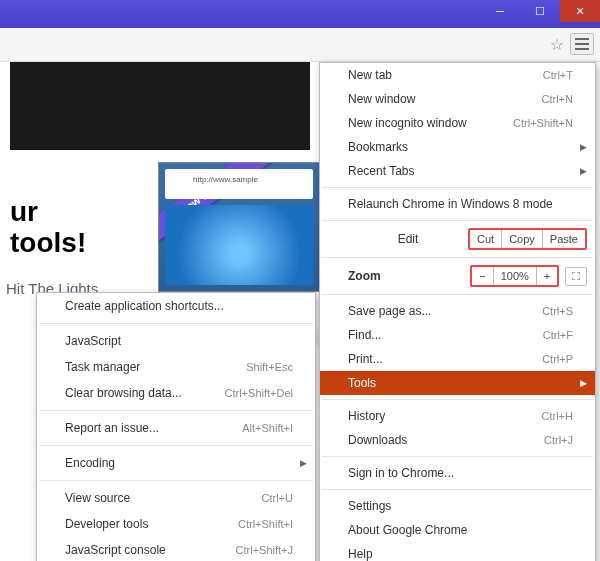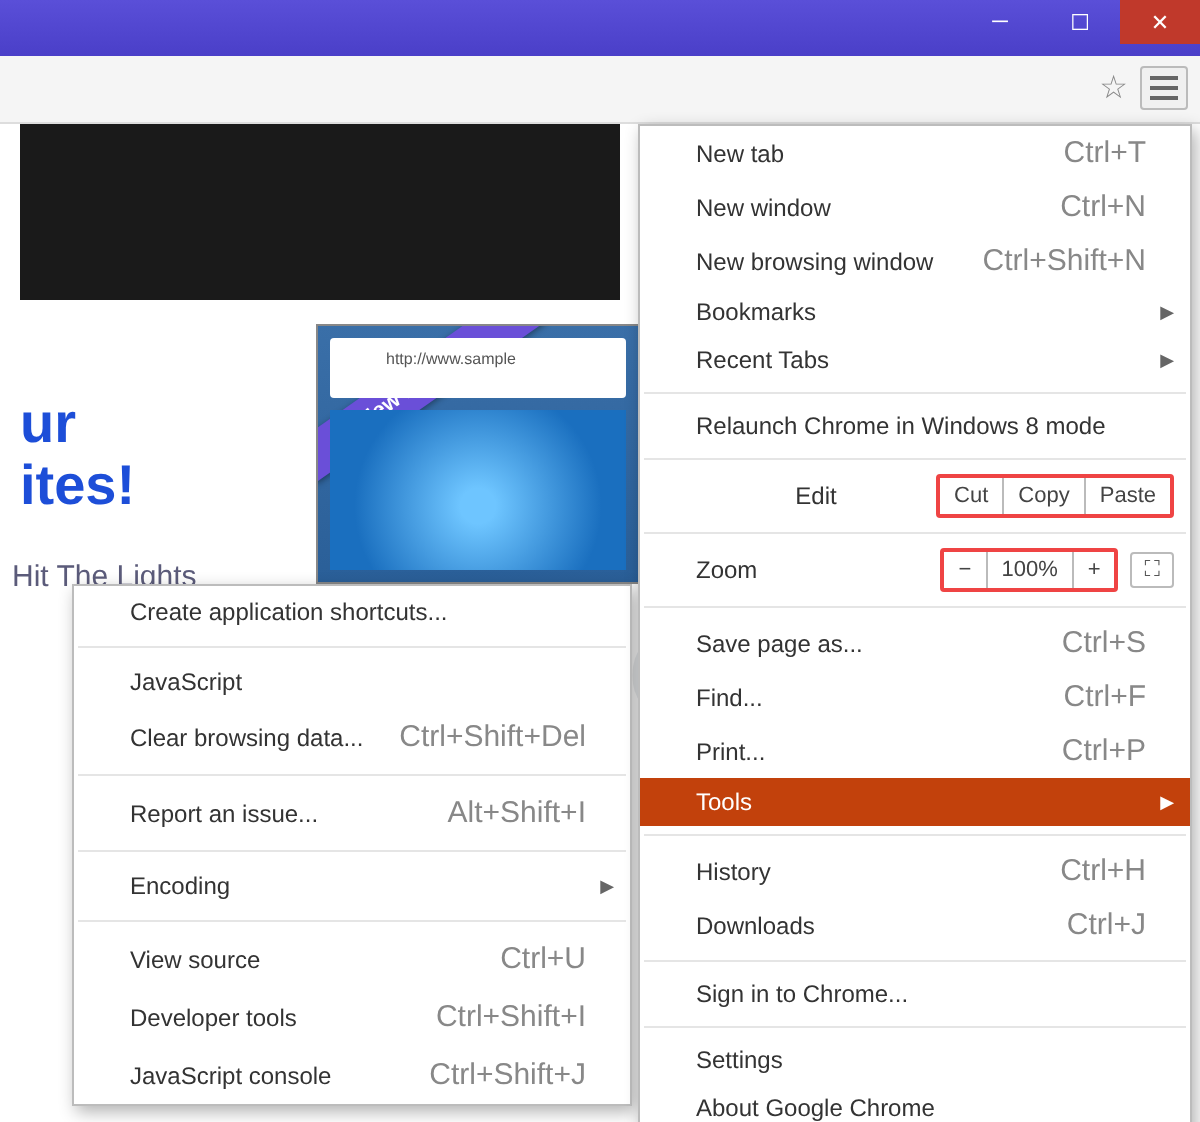--- a/index.html
+++ b/index.html
@@ -11,46 +11,46 @@
 .winbtn.close { background: #c0392b; }
 
 .toolbar { height: 34px; background: #f5f5f5; border-bottom: 1px solid #ddd; position: relative; }
 .toolbar-right { position: absolute; right: 6px; top: 5px; display: flex; align-items: center; gap: 6px; }
 .star { color: #888; font-size: 16px; }
 .hamburger { width: 24px; height: 22px; border: 1px solid #bbb; border-radius: 2px; display: flex; flex-direction: column; justify-content: center; align-items: center; gap: 3px; padding: 3px 4px; background: #f0f0f0; }
 .hamburger span { display: block; width: 14px; height: 2px; background: #666; }
 
 .page { position: relative; height: calc(100% - 62px); background: #fff; }
 .dark-strip { position: absolute; left: 10px; top: 0; width: 300px; height: 88px; background: #1a1a1a; }
-.promo-text { position: absolute; left: 10px; top: 135px; font-size: 28px; font-weight: 600; color: #1d4ed8; line-height: 1.1; }
+.promo-text { position: absolute; left: 10px; top: 135px; font-size: 28px; font-weight: 600; color: #000000; line-height: 1.1; }
 .promo-sub { position: absolute; left: 6px; top: 218px; font-size: 15px; color: #5b5b7a; }
 
 .thumb { position: absolute; left: 158px; top: 100px; width: 162px; height: 130px; background: linear-gradient(#3a6fa8, #2a5f98); border: 1px solid #888; overflow: hidden; }
 .ribbon { position: absolute; left: -20px; top: 18px; width: 140px; height: 22px; background: #6a4fd8; color: #fff; font-size: 11px; font-weight: bold; text-align: center; line-height: 22px; transform: rotate(-35deg); box-shadow: 0 1px 3px rgba(0,0,0,.4); }
 .thumb-inner { position:absolute; top:6px; left:6px; right:6px; height:30px; background:#fff; border-radius:2px;}
 .thumb-addr { position:absolute; top:12px; left:34px; font-size:8px; color:#555;}
 .thumb-body { position:absolute; top:42px; left:6px; right:6px; bottom:6px; background: radial-gradient(circle at 50% 60%, #6ec5ff 10%, #1a6fbf 70%); }
 
 .watermark { position:absolute; left:70px; top:230px; font-size:70px; color:rgba(150,160,170,.18); font-weight:bold; letter-spacing:-3px; pointer-events:none; transform: rotate(0deg);}
 
 
 .menu { position: absolute; right: 4px; top: 62px; width: 277px; background: #fff; border: 1px solid #bcbcbc; box-shadow: 2px 3px 8px rgba(0,0,0,.3); font-size: 12px; color: #333; z-index: 10; }
 .mi { display: flex; align-items: center; justify-content: space-between; padding: 5px 22px 5px 28px; white-space: nowrap; position: relative; }
-.mi .shortcut { color: #888; font-size: 15px; }
+.mi .shortcut { color: #888; font-size: 11px; }
 .mi .arrow { position: absolute; right: 8px; color: #666; font-size: 9px; }
 .mi.highlight { background: #c2410c; color: #fff; }
 .mi.highlight .arrow { color: #fff; }
 .msep { height: 1px; background: #e5e5e5; margin: 4px 2px; }
 .edit-row { display: flex; align-items: center; padding: 3px 8px 3px 28px; }
 .edit-row .elabel { flex: 1; text-align: center; }
 .btn-grp { display: flex; border: 2px solid #ef4444; border-radius: 2px; overflow: hidden; }
 .btn-grp > div { padding: 3px 7px; font-size: 11px; border-left: 1px solid #bbb; color: #444; }
 .btn-grp > div:first-child { border-left: none; }
 .zoom-row { display: flex; align-items: center; padding: 3px 8px 3px 28px; gap: 6px; }
-.zoom-row .zlabel { flex: 1; }
+.zoom-row .zlabel { flex: 1; font-weight: bold; }
 .fsbtn { border:1px solid #bbb; border-radius:2px; padding: 2px 6px; font-size:11px; color:#555;}
 
 
 .submenu { position: absolute; left: 36px; top: 292px; width: 280px; background: #fff; border: 1px solid #bcbcbc; box-shadow: 2px 3px 8px rgba(0,0,0,.3); font-size: 12px; color: #333; z-index: 9; }
 .submenu .mi { padding: 6px 22px 6px 28px; }
 </style>
 </head>
 <body>
 
 <div class="titlebar">
@@ -69,21 +69,21 @@
         <span></span>
         <span></span>
       </div>
   </div>
 </div>
 
 <div class="page">
   <div class="dark-strip"></div>
   <div class="promo-text">
     <div>ur</div>
-    <div>ites!</div>
+    <div>tools!</div>
   </div>
   <div class="promo-sub">Hit The Lights</div>
   <div class="thumb">
     <div class="ribbon">New Feature!</div>
     <div class="thumb-inner"></div>
     <div class="thumb-addr">http://www.sample</div>
     <div class="thumb-body"></div>
   </div>
   <div class="watermark">PCRisk.com</div>
 </div>
@@ -91,21 +91,21 @@
 <div class="menu">
   <div class="mi">
       <span>New tab</span>
       <span class="shortcut">Ctrl+T</span>
     </div>
   <div class="mi">
       <span>New window</span>
       <span class="shortcut">Ctrl+N</span>
     </div>
   <div class="mi">
-      <span>New browsing window</span>
+      <span>New incognito window</span>
       <span class="shortcut">Ctrl+Shift+N</span>
     </div>
   <div class="mi">
       <span>Bookmarks</span>
       <span class="arrow">▶</span>
     </div>
   <div class="mi">
       <span>Recent Tabs</span>
       <span class="arrow">▶</span>
     </div>
@@ -177,20 +177,24 @@
 
 <div class="submenu">
   <div class="mi">
       <span>Create application shortcuts...</span>
     </div>
   <div class="msep"></div>
   <div class="mi">
       <span>JavaScript</span>
     </div>
   <div class="mi">
+      <span>Task manager</span>
+      <span class="shortcut">Shift+Esc</span>
+    </div>
+  <div class="mi">
       <span>Clear browsing data...</span>
       <span class="shortcut">Ctrl+Shift+Del</span>
     </div>
   <div class="msep"></div>
   <div class="mi">
       <span>Report an issue...</span>
       <span class="shortcut">Alt+Shift+I</span>
     </div>
   <div class="msep"></div>
   <div class="mi">

